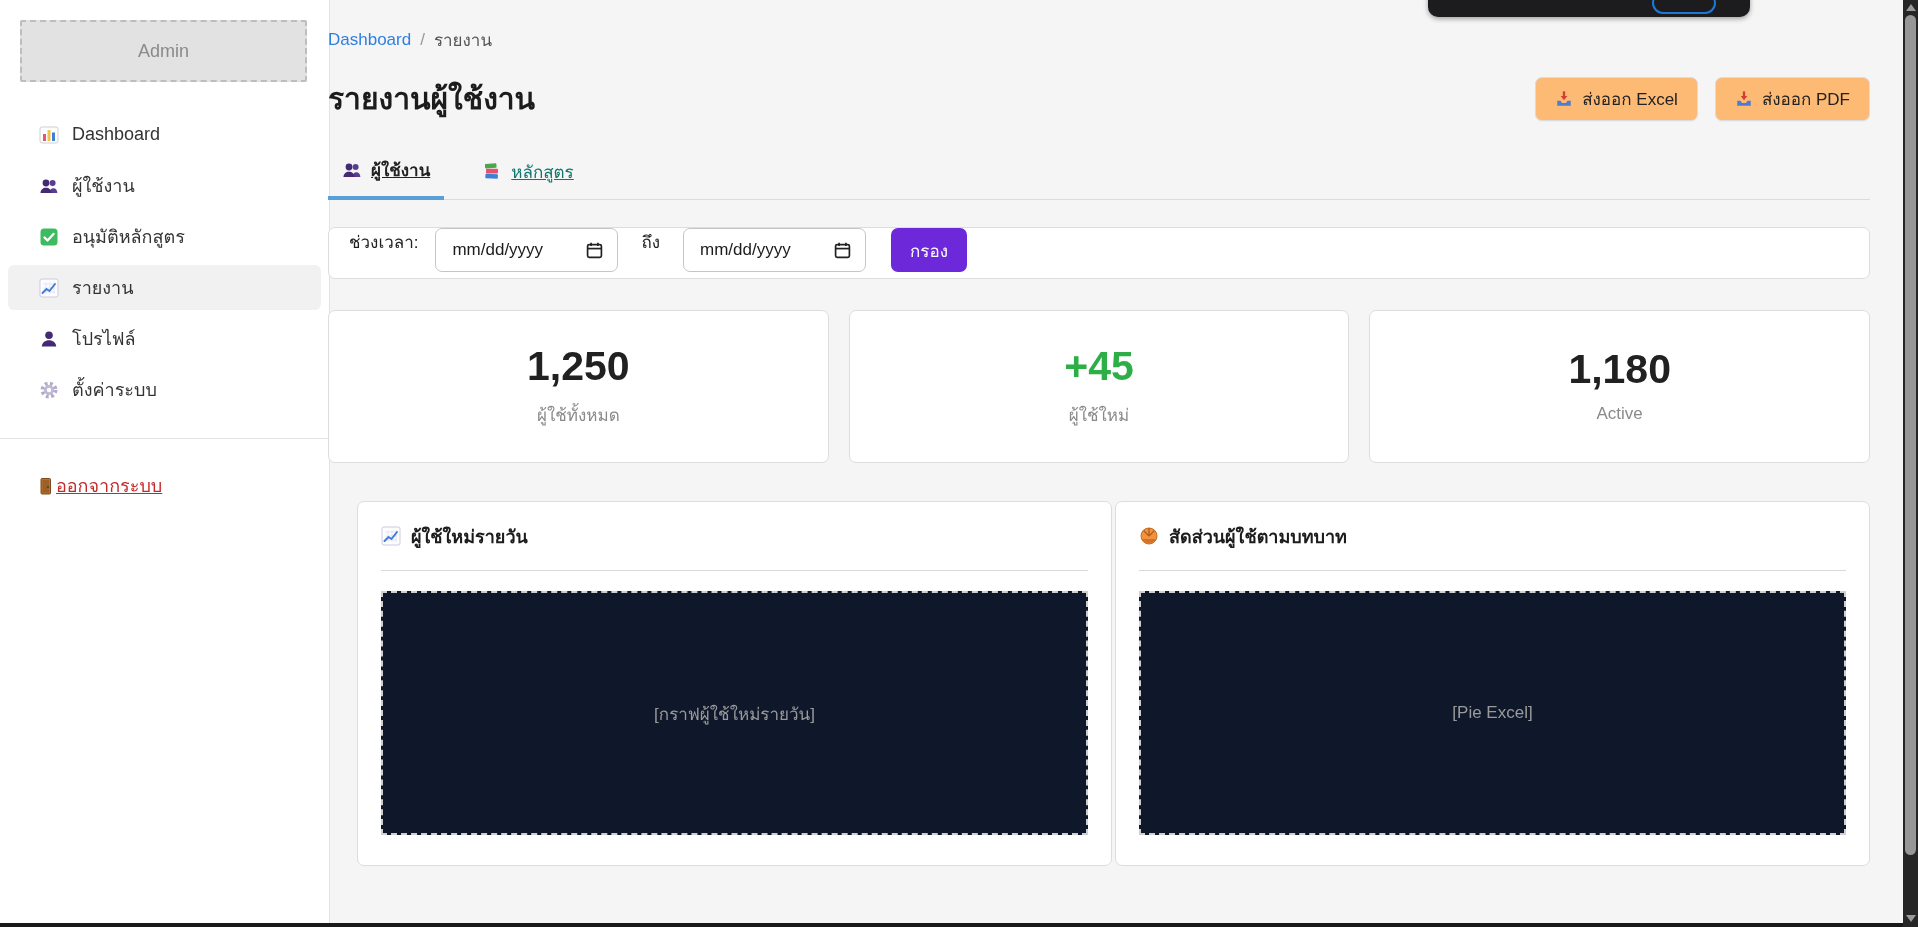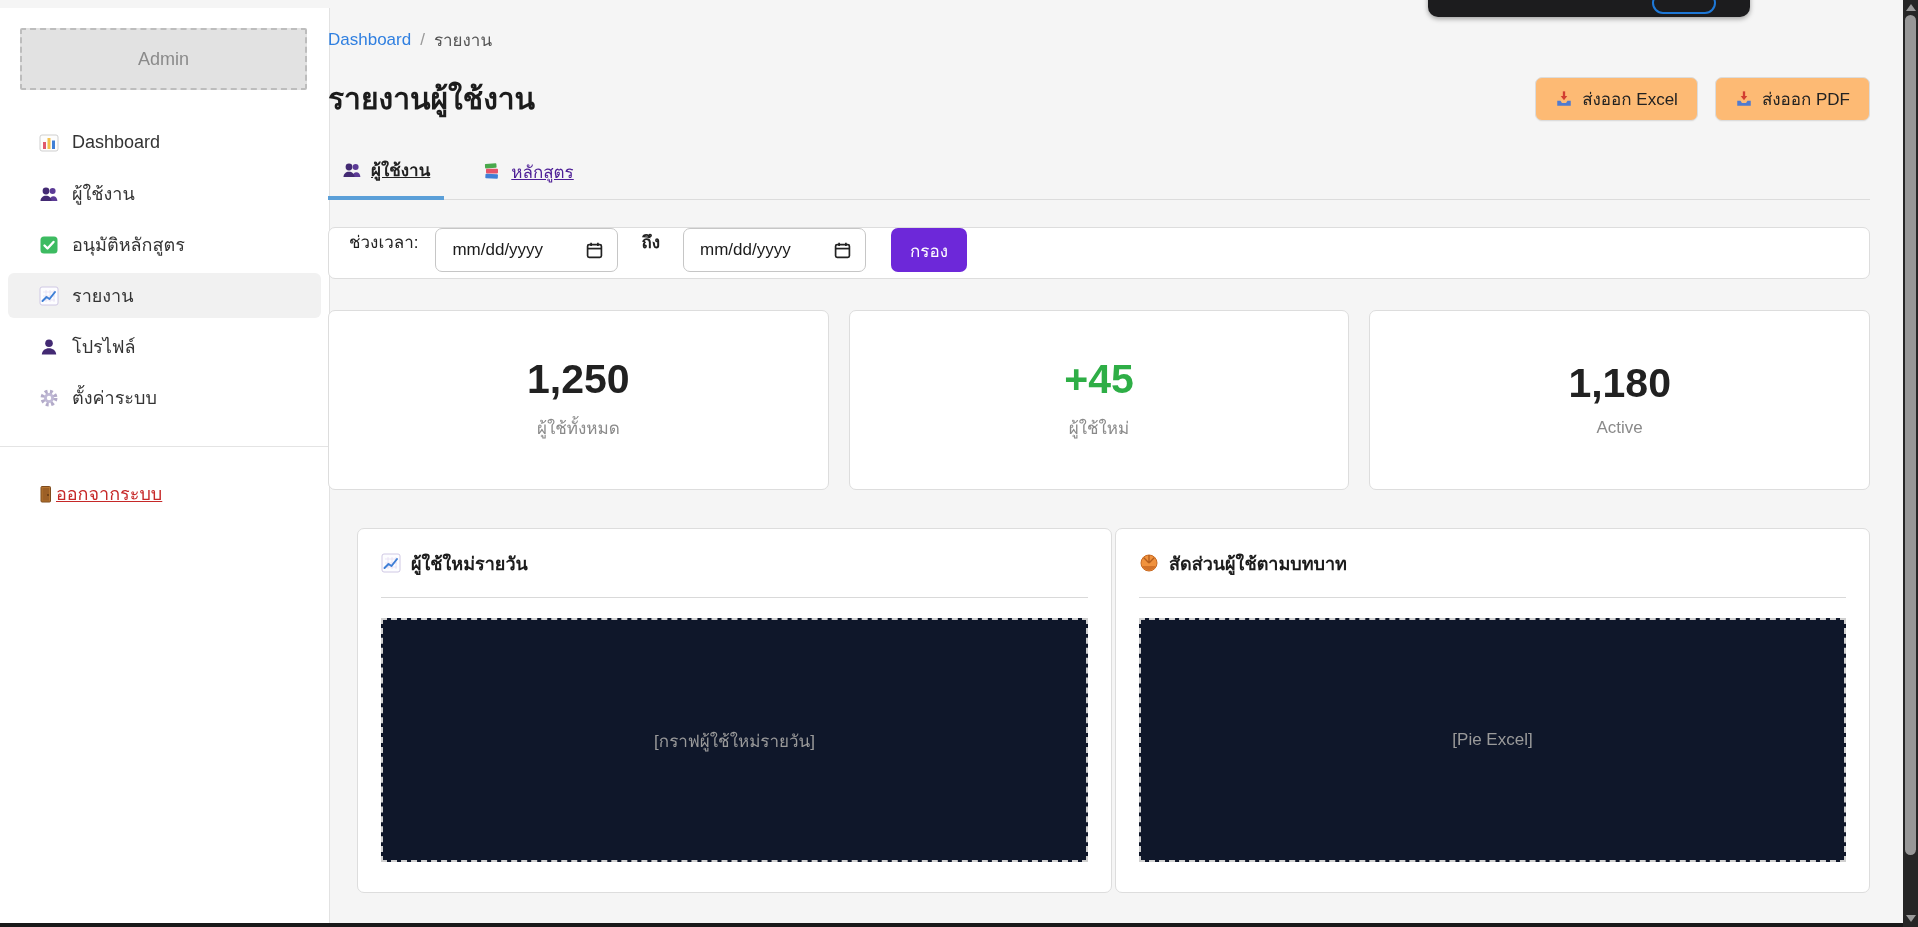--- a/index.html
+++ b/index.html
@@ -6,21 +6,21 @@
   html, body { width: 1918px; height: 927px; overflow: hidden; }
   body {
     font-family: "Liberation Sans", "DejaVu Sans", sans-serif;
     background: #f5f5f5;
     color: #222;
   }
   .screen { position: relative; width: 1918px; height: 927px; overflow: hidden; background: #f5f5f5; }
 
   
   .sidebar {
-    position: absolute; left: 0; top: 8px; bottom: 0; width: 330px;
+    position: absolute; left: 0; top: 0; bottom: 0; width: 330px;
     background: #ffffff; border-right: 1px solid #e2e2e2;
   }
   .logo-box {
     margin: 20px 22px 0 20px; height: 62px;
     background: #e2e2e2; border: 2px dashed #bdbdbd; border-radius: 2px;
     display: flex; align-items: center; justify-content: center;
     color: #8a8a8a; font-size: 18px;
   }
   .nav { margin-top: 30px; }
   .nav-item {
@@ -59,45 +59,45 @@
   }
   .btn .icon { width: 18px; height: 18px; }
 
   .tabs { margin-top: 34px; border-bottom: 1px solid #dcdcdc; display: flex; gap: 24px; }
   .tab {
     display: inline-flex; align-items: center; gap: 9px;
     padding: 0 14px 13px 14px; font-size: 17px; cursor: pointer;
     text-decoration: underline; color: #333;
   }
   .tab.active { border-bottom: 4px solid #5b9fd8; margin-bottom: -1px; font-weight: bold; color: #222; }
-  .tab.inactive { color: #4c1d95; }
+  .tab.inactive { color: #0f766e; }
 
   .card { background: #fff; border: 1px solid #ddd; border-radius: 7px; }
 
   .filter-card {
     margin-top: 27px; height: 52px;
     display: flex; align-items: flex-start; padding-left: 20px;
   }
   .filter-label { font-size: 17px; color: #222; margin-right: 17px; }
   .date-input {
     width: 183px; height: 44px; background: #fff; border: 1px solid #c6c6c6; border-radius: 7px;
     display: flex; align-items: center; justify-content: space-between;
     padding: 0 14px 0 16px; font-size: 17px; color: #1c1c1c; cursor: text;
   }
   .date-input .cal { width: 17px; height: 17px; display: inline-flex; }
-  .to-label { font-size: 17px; margin: 0 23px; color: #222; font-weight: bold; }
+  .to-label { font-size: 17px; margin: 0 23px; color: #222; }
   .filter-btn {
     margin-left: 25px; width: 76px; height: 44px; border: none; border-radius: 7px;
     background: #6d28d9; color: #fff; font-size: 17px; cursor: pointer;
     font-family: inherit;
   }
 
   .stats-row { margin-top: 31px; display: flex; gap: 20px; }
   .stat-card {
-    flex: 1; height: 180px; display: flex; flex-direction: column;
+    flex: 1; height: 153px; display: flex; flex-direction: column;
     align-items: center; justify-content: center;
   }
   .stat-value { font-size: 41px; font-weight: bold; color: #212121; line-height: 1; }
   .stat-label { margin-top: 14px; font-size: 17px; color: #8a8a8a; }
 
   .charts-row { margin-top: 38px; display: flex; gap: 3px; padding-left: 29px; }
   .chart-card { flex: 1; height: 365px; padding: 0 23px; }
   .chart-head {
     height: 69px; display: flex; align-items: center; gap: 10px;
     border-bottom: 1px solid #d9d9d9;

